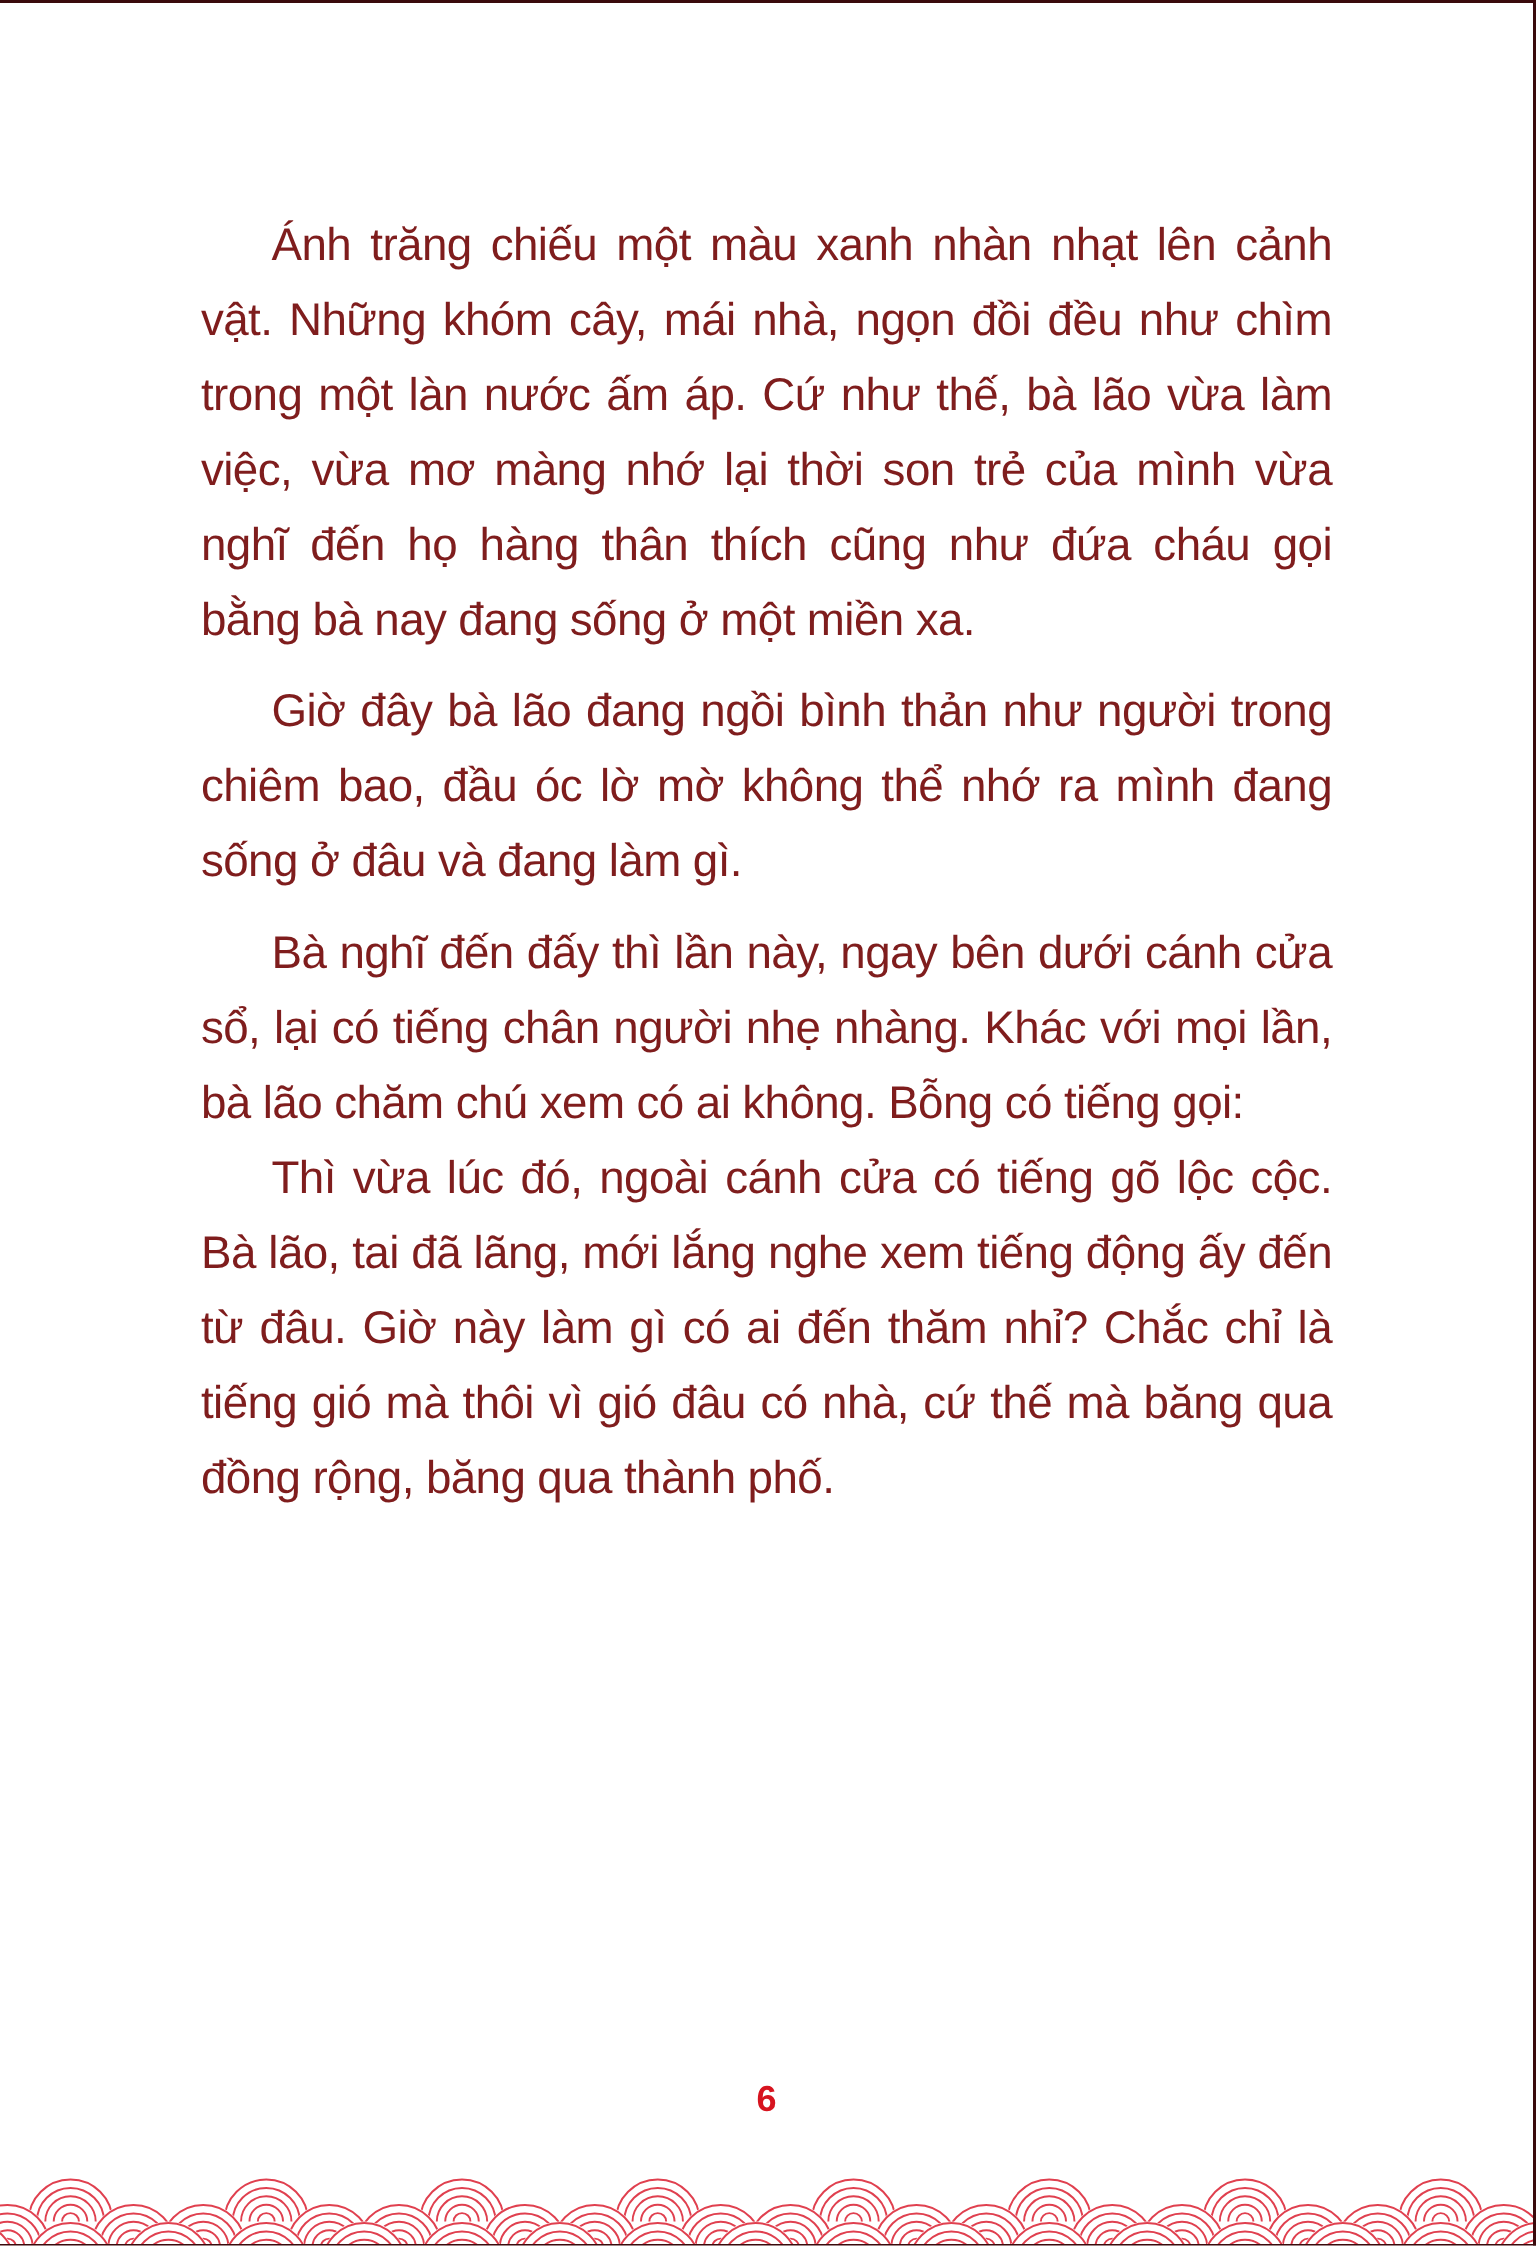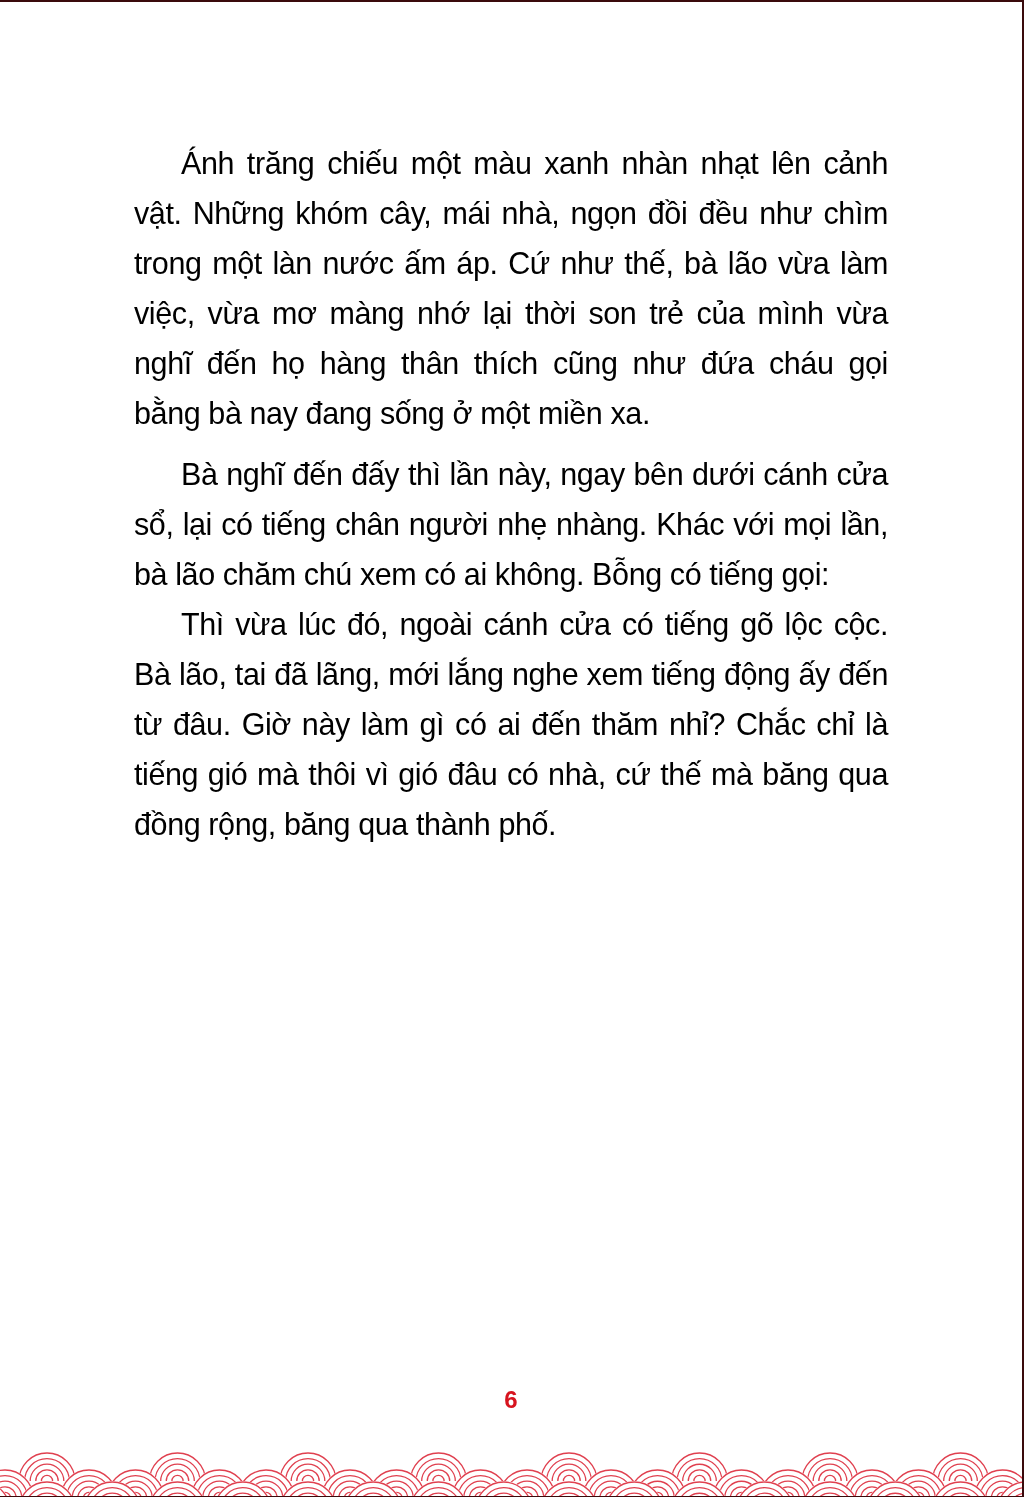--- a/index.html
+++ b/index.html
@@ -26,21 +26,21 @@
       border-bottom: 3px solid #3a0a0c;
     }
     .text-column {
       position: absolute;
       left: 134px;
       top: 136px;
       width: 754px;
       font-family: "Liberation Sans", sans-serif;
       font-size: 30.5px;
       line-height: 50px;
-      color: #000000;
+      color: #7f1d1d;
       letter-spacing: -0.4px;
       word-spacing: 0px;
     }
     .paragraph {
       margin: 0 0 11px 0;
       text-indent: 47px;
       text-align: justify;
       text-align-last: left;
     }
     .paragraph.last {
@@ -70,20 +70,21 @@
       display: block;
     }
   </style>
 </head>
 <body>
 
 <div class="page">
 
   <div class="text-column">
     <p class="paragraph">Ánh trăng chiếu một màu xanh nhàn nhạt lên cảnh vật. Những khóm cây, mái nhà, ngọn đồi đều như chìm trong một làn nước ấm áp. Cứ như thế, bà lão vừa làm việc, vừa mơ màng nhớ lại thời son trẻ của mình vừa nghĩ đến họ hàng thân thích cũng như đứa cháu gọi bằng bà nay đang sống ở một miền xa.</p>
+    <p class="paragraph">Giờ đây bà lão đang ngồi bình thản như người trong chiêm bao, đầu óc lờ mờ không thể nhớ ra mình đang sống ở đâu và đang làm gì.</p>
     <p class="paragraph last">Bà nghĩ đến đấy thì lần này, ngay bên dưới cánh cửa sổ, lại có tiếng chân người nhẹ nhàng. Khác với mọi lần, bà lão chăm chú xem có ai không. Bỗng có tiếng gọi:</p>
     <p class="paragraph">Thì vừa lúc đó, ngoài cánh cửa có tiếng gõ lộc cộc. Bà lão, tai đã lãng, mới lắng nghe xem tiếng động ấy đến từ đâu. Giờ này làm gì có ai đến thăm nhỉ? Chắc chỉ là tiếng gió mà thôi vì gió đâu có nhà, cứ thế mà băng qua đồng rộng, băng qua thành phố.</p>
   </div>
 
   <div class="page-number">6</div>
 
   <div class="wave-border">
     <svg id="wave-svg" width="1022" height="54" viewBox="0 1440 1022 54" xmlns="http://www.w3.org/2000/svg">
         <path d="M -112.5 1479 A 29 29 0 0 1 -54.5 1479 Z" fill="#ffffff"></path>
         <path d="M -111.5 1479 A 28 28 0 0 1 -55.5 1479" fill="none" stroke="#e0404f" stroke-width="1.3"></path>

